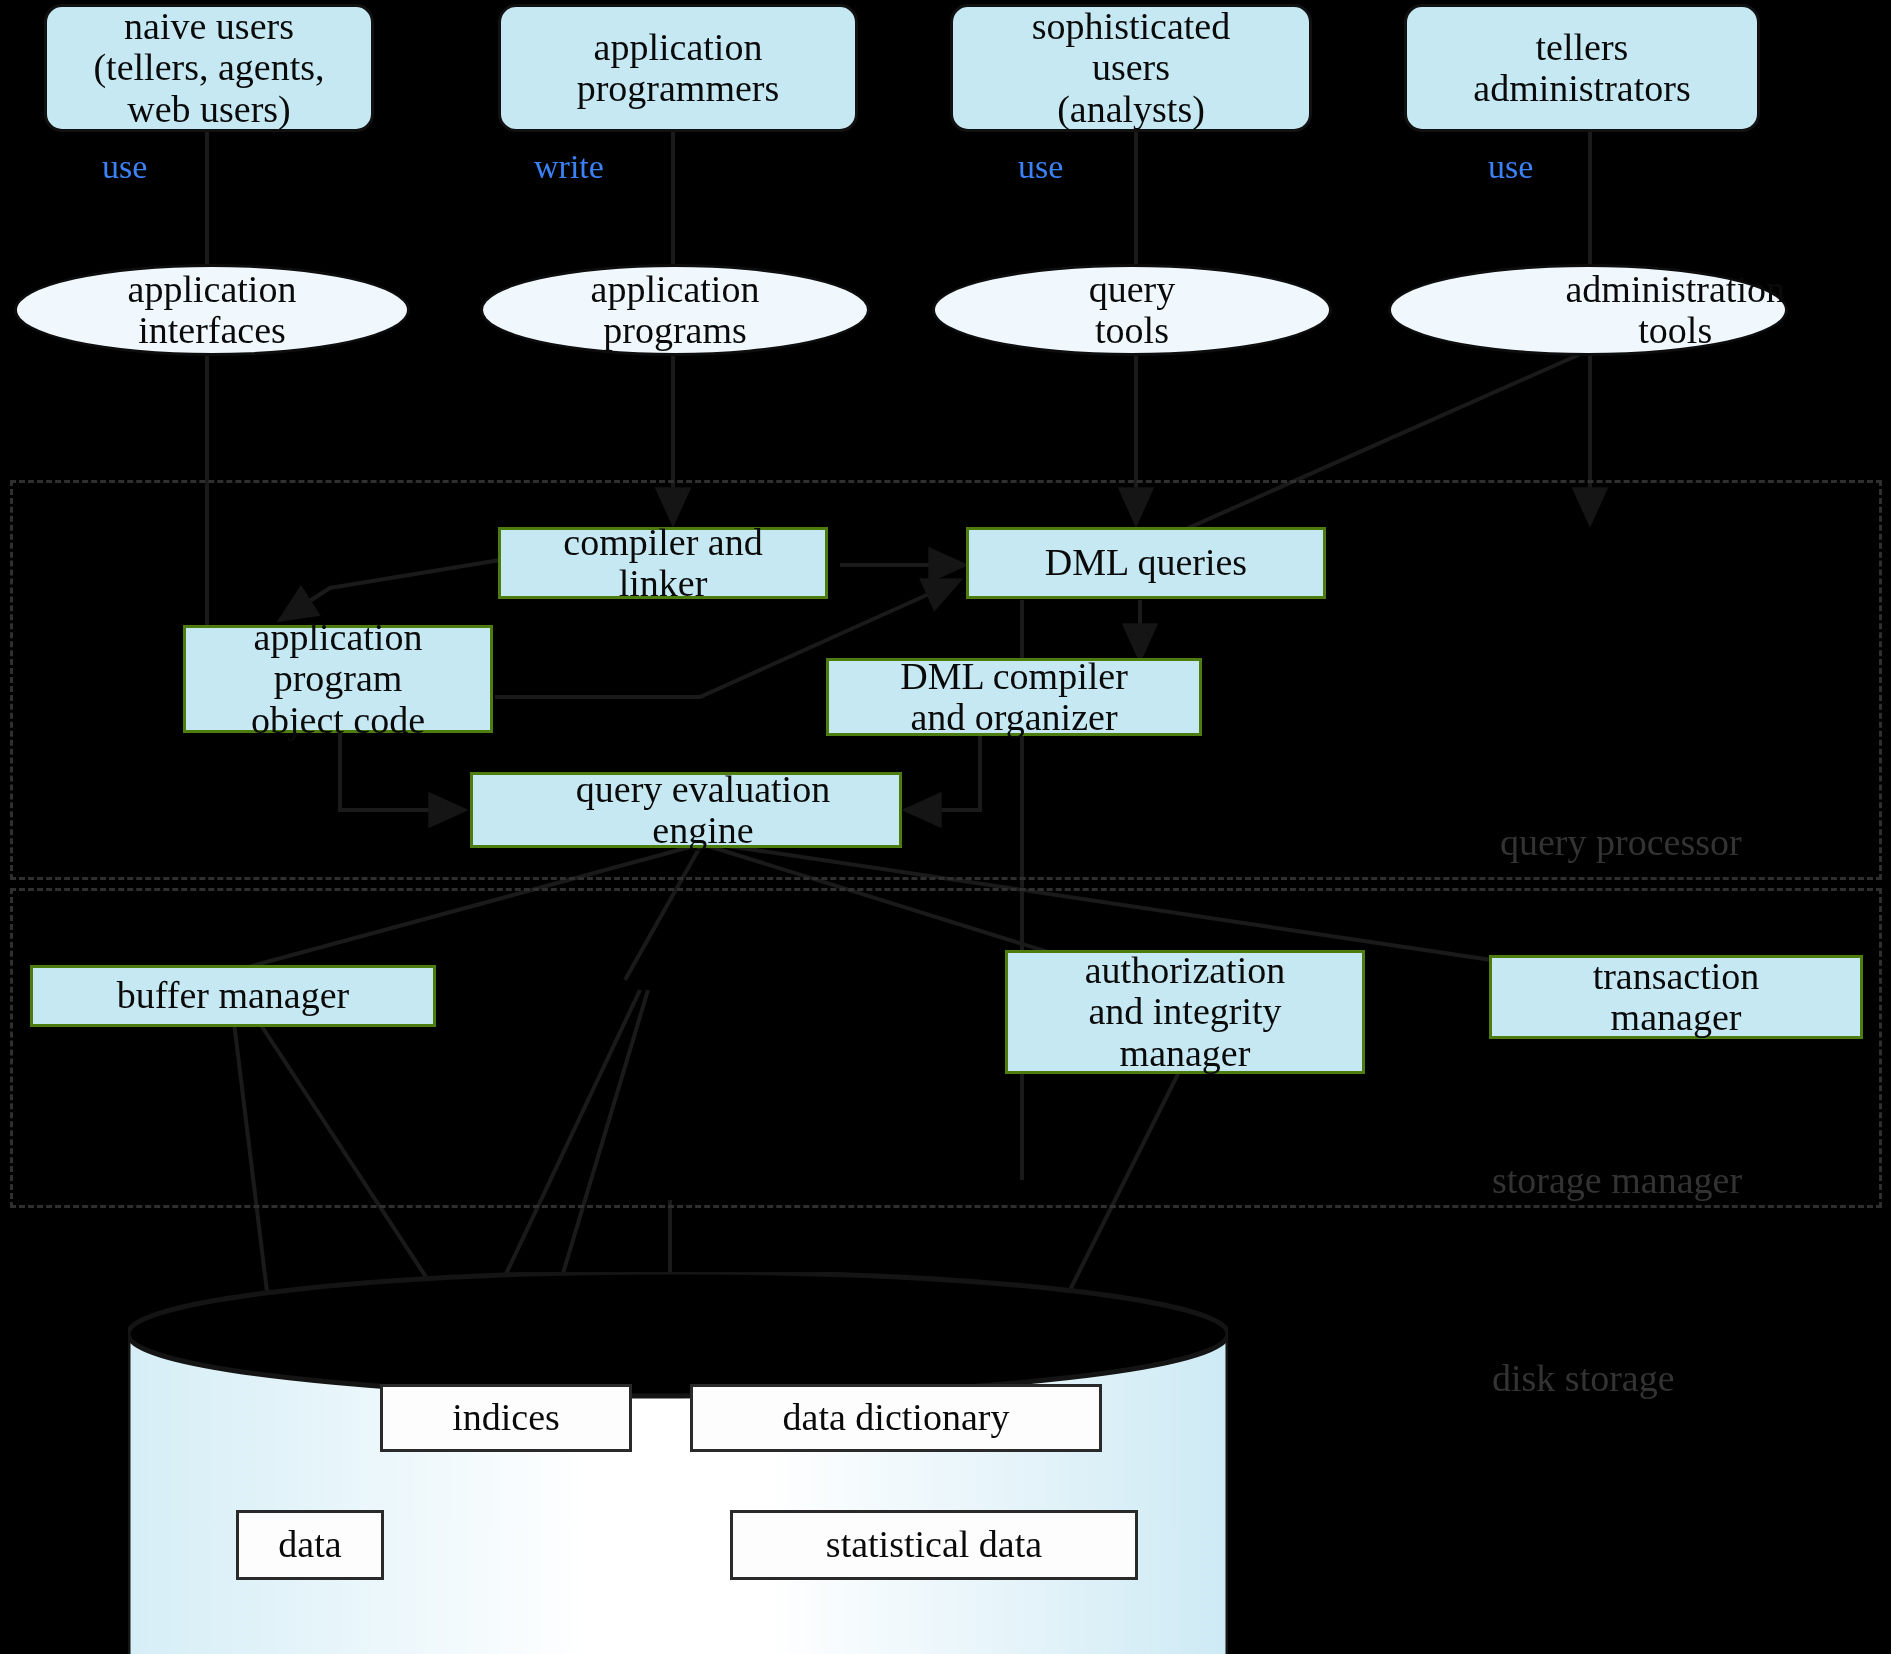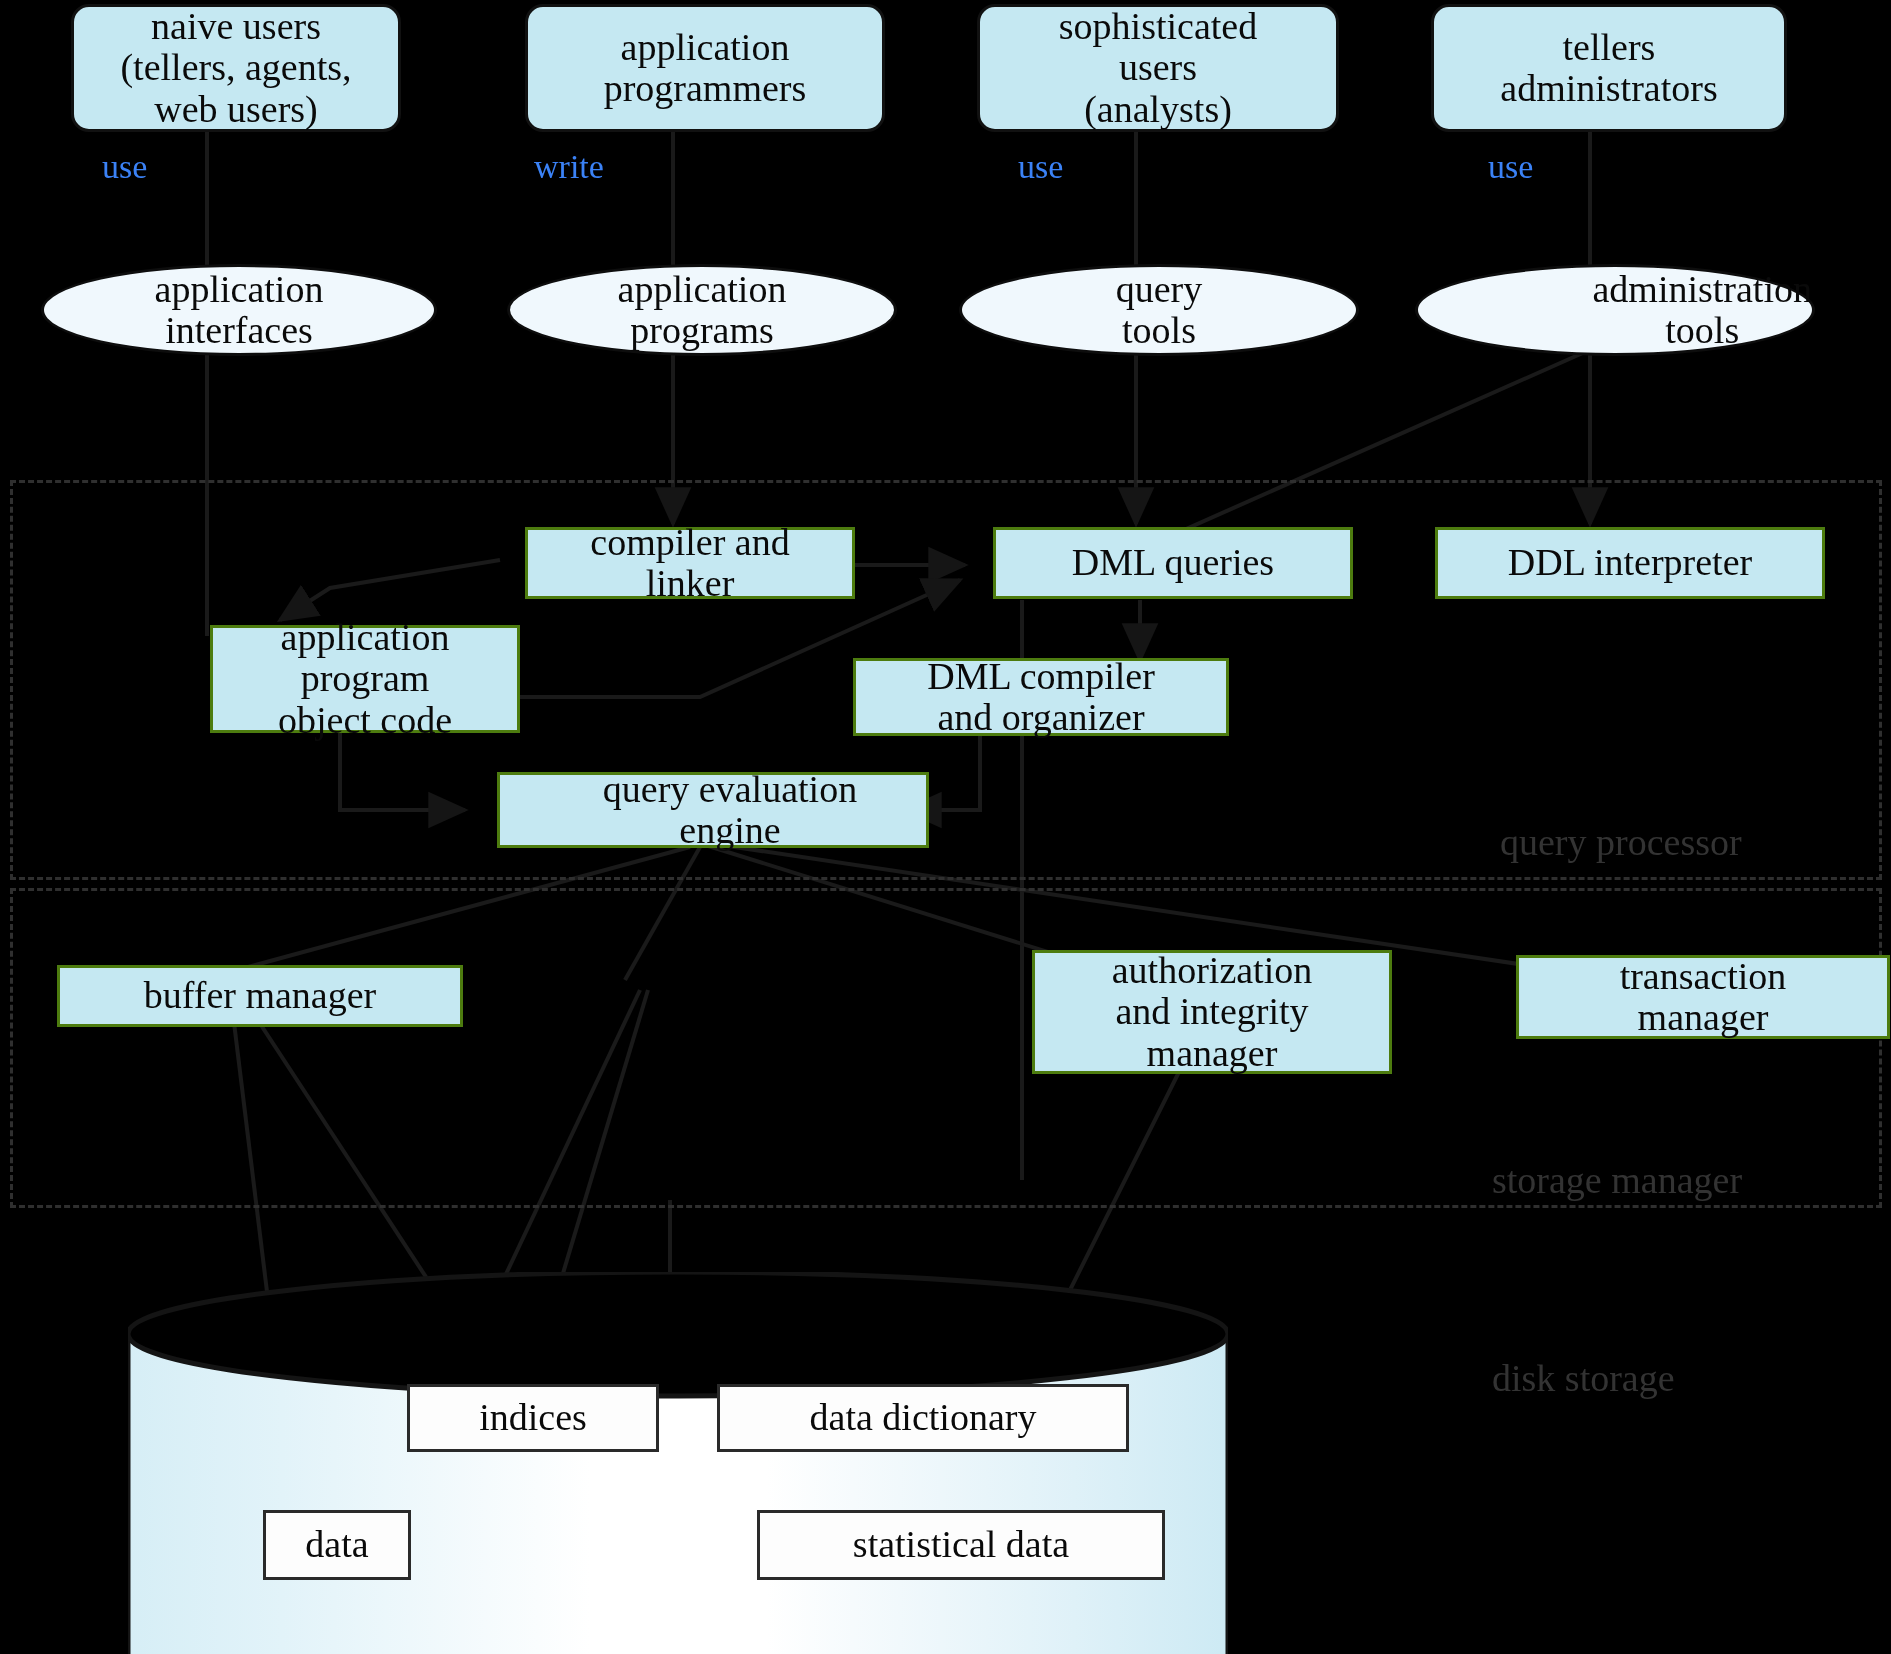--- a/index.html
+++ b/index.html
@@ -23,21 +23,20 @@
   }
   .node {
     position: absolute;
     display: flex;
     align-items: center;
     justify-content: center;
     text-align: center;
     color: #0a0a0a;
     line-height: 1.08;
     z-index: 5;
-    margin-left: 27px;
   }
   
   .userbox {
     background: #c5e8f2;
     border: 3px solid #111;
     border-radius: 18px;
     font-size: 38px;
     padding: 4px 10px;
   }
   
@@ -210,23 +209,20 @@
 tools</span>
   </div>
 
   <div class="node procbox" style="left:498px; top:527px; width:330px; height:72px;">
     <span style="white-space:pre-line;">compiler and
 linker</span>
   </div>
   <div class="node procbox" style="left:966px; top:527px; width:360px; height:72px;">
     <span style="white-space:pre-line;">DML queries</span>
   </div>
-  <div class="node procbox" style="left:1408px; top:527px; width:390px; height:72px;">
-    <span style="white-space:pre-line;">DDL interpreter</span>
-  </div>
   <div class="node procbox" style="left:183px; top:625px; width:310px; height:108px;">
     <span style="white-space:pre-line;">application
 program
 object code</span>
   </div>
   <div class="node procbox" style="left:826px; top:658px; width:376px; height:78px;">
     <span style="white-space:pre-line;">DML compiler
 and organizer</span>
   </div>
   <div class="node procbox" style="left:470px; top:772px; width:432px; height:76px;padding-left:42px;">

